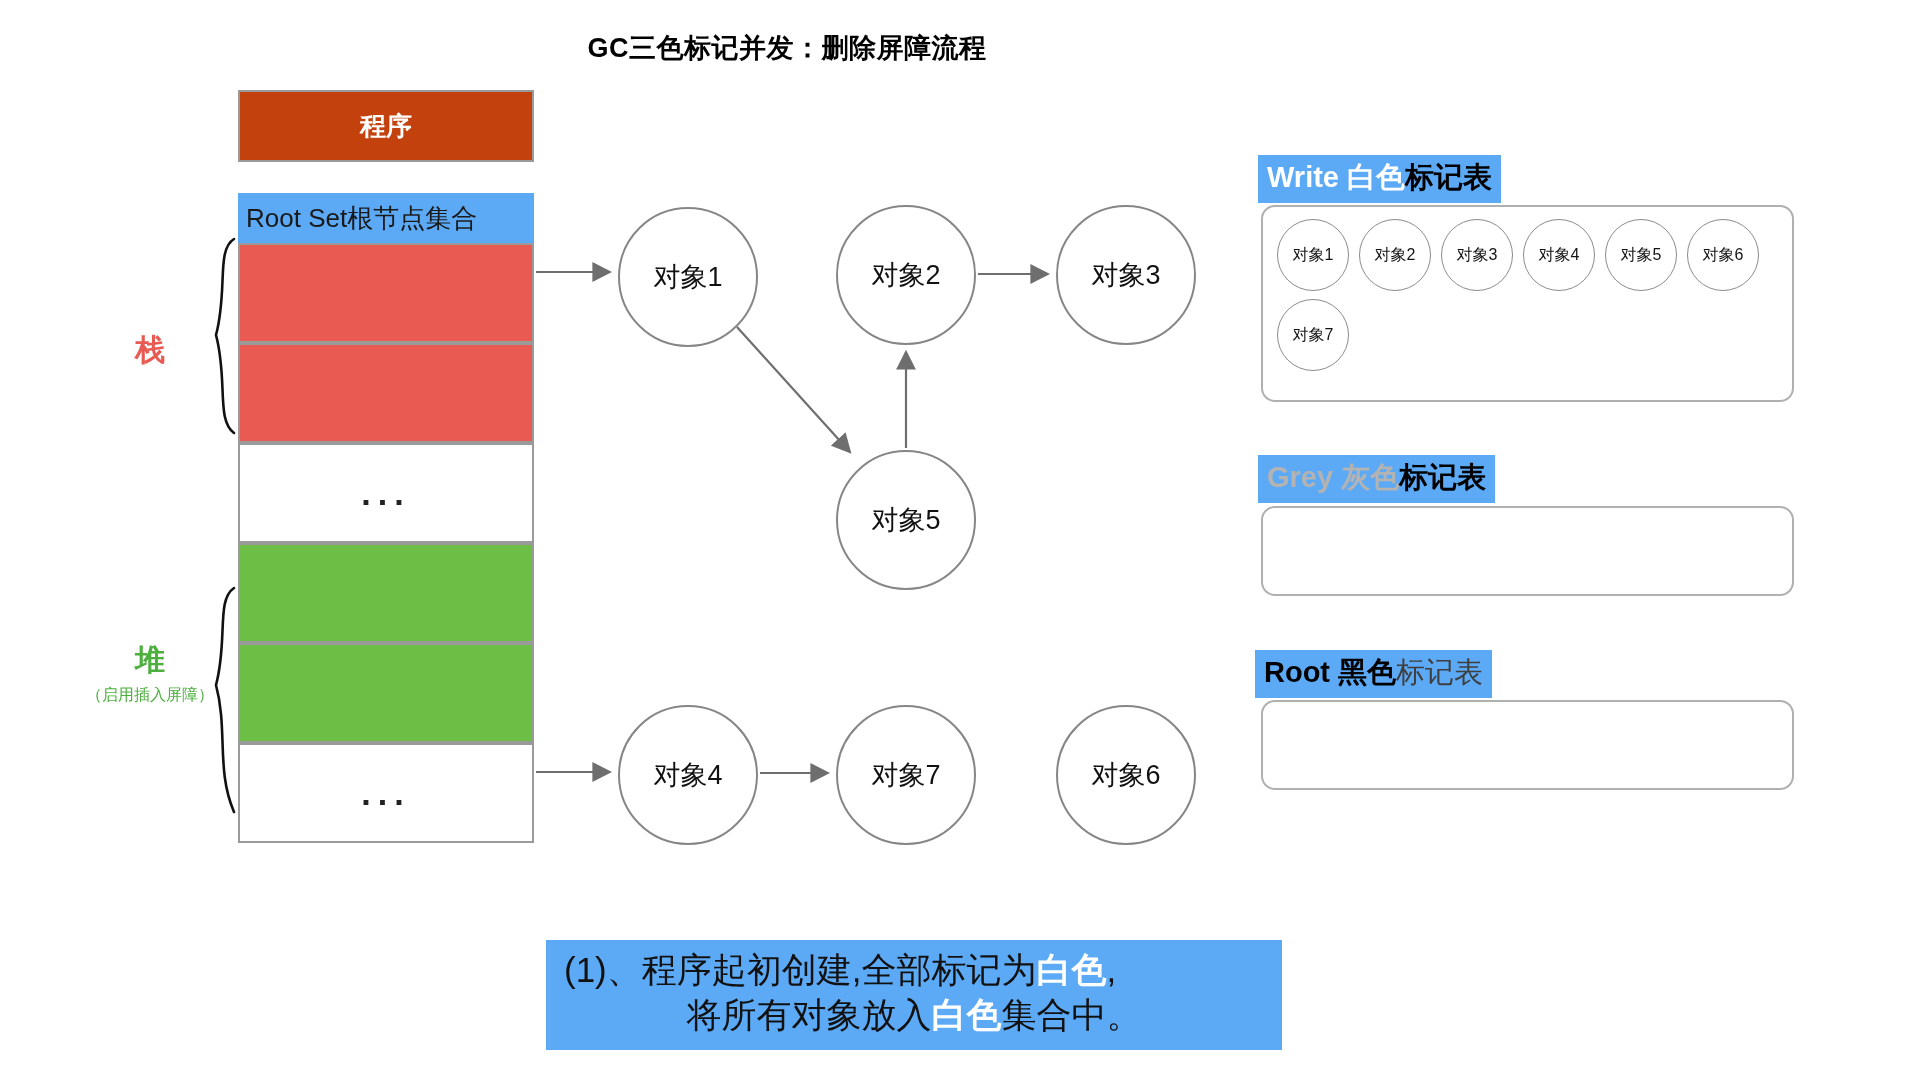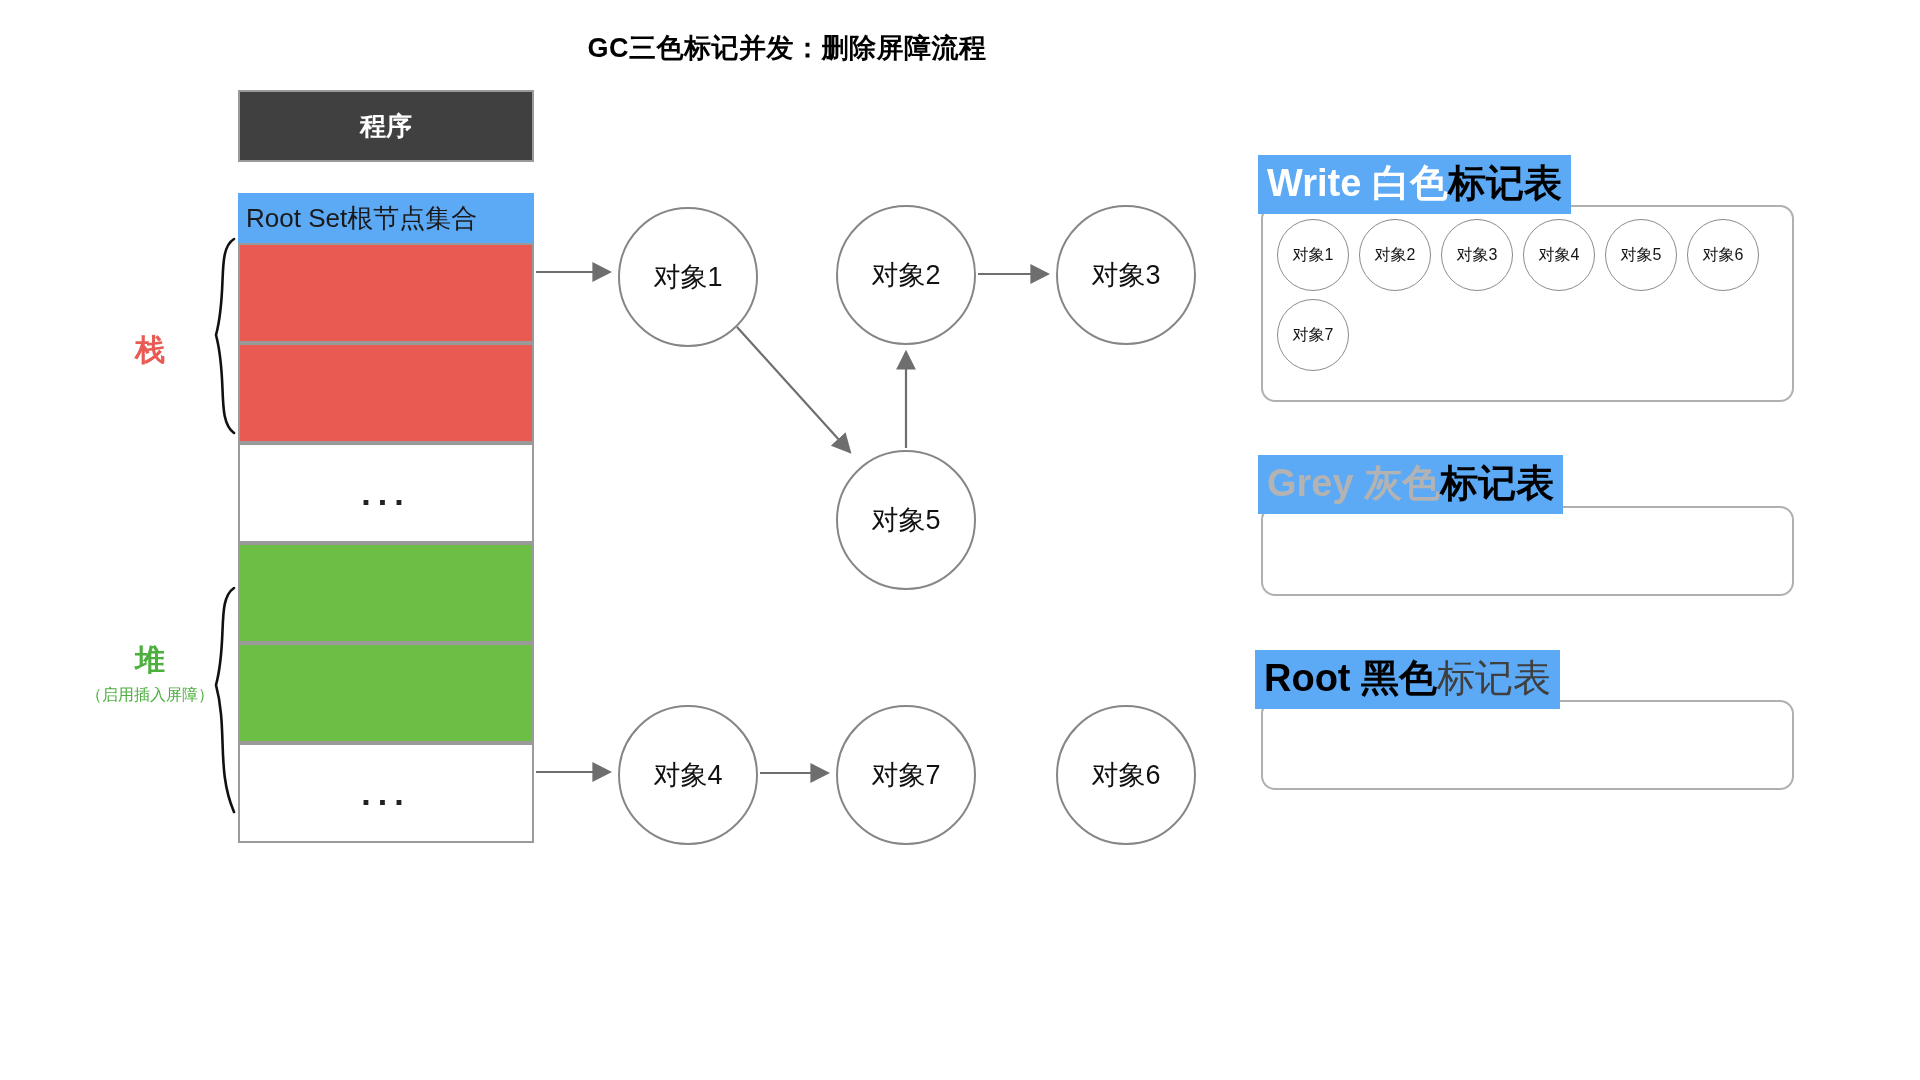--- a/index.html
+++ b/index.html
@@ -41,21 +41,21 @@
     top: 90px;
     width: 296px;
   }
   .mem-cell {
     box-sizing: border-box;
     border: 2px solid #9a9a9a;
     width: 296px;
     position: relative;
   }
   .cell-program {
-    background: #404040;
+    background: #c2410c;
     height: 72px;
     display: flex;
     align-items: center;
     justify-content: center;
     color: #ffffff;
     font-size: 26px;
     font-weight: bold;
   }
   .cell-rootset {
     background: #5CA9F5;
@@ -121,21 +121,21 @@
     font-size: 27px;
     color: #111111;
   }
 
   
   .table-wrap { position: absolute; }
   .table-header {
     position: absolute;
     background: #5CA9F5;
     padding: 3px 9px 5px 9px;
-    font-size: 38px;
+    font-size: 29px;
     font-weight: bold;
     white-space: nowrap;
     z-index: 3;
   }
   .table-header .seg-black   { color: #000000; font-weight: bold; }
   .table-header .seg-white   { color: #ffffff; }
   .table-header .seg-grey    { color: #b3b3b3; }
   .table-header .seg-dim     { color: #3f3f3f; font-weight: normal; }
   .table-body {
     position: absolute;
@@ -273,14 +273,18 @@
     <div class="table-body" style="left:1261px; top:506px; width:533px; height:90px;"></div>
   </div>
 
   <div class="table-wrap">
     <div class="table-header" style="left:1255px; top:650px;">
       <span class="seg-black">Root</span><span>&nbsp;</span><span class="seg-black">黑色</span><span class="seg-dim">标记表</span>
     </div>
     <div class="table-body" style="left:1261px; top:700px; width:533px; height:90px;"></div>
   </div>
 
+  <div class="caption">
+    <div class="line1"><span>(1)、程序起初创建,全部标记为</span><span class="hl">白色</span><span>,</span></div>
+    <div class="line2"><span>将所有对象放入</span><span class="hl">白色</span><span>集合中。</span></div>
+  </div>
 
 </div>
 
 </body></html>

